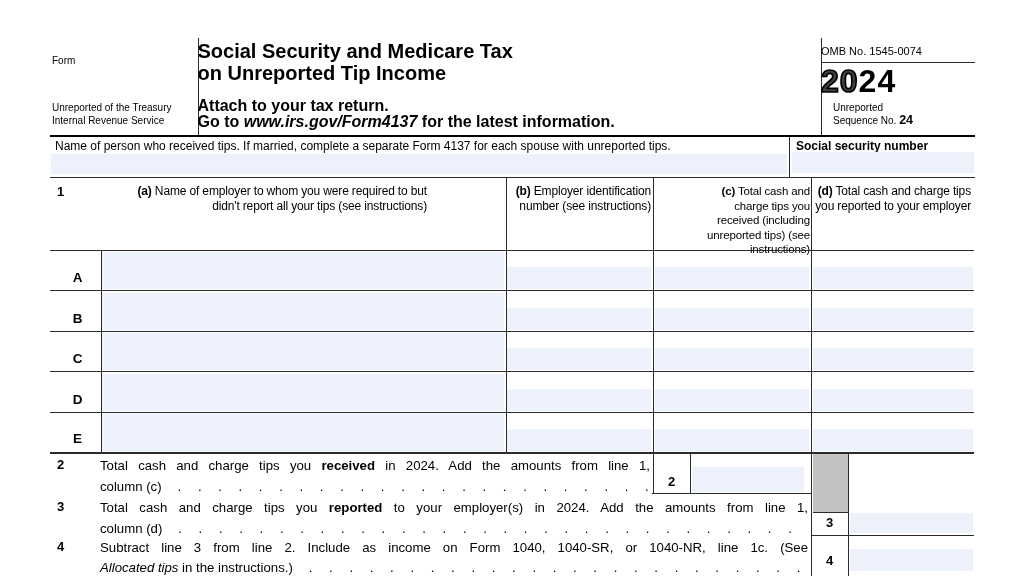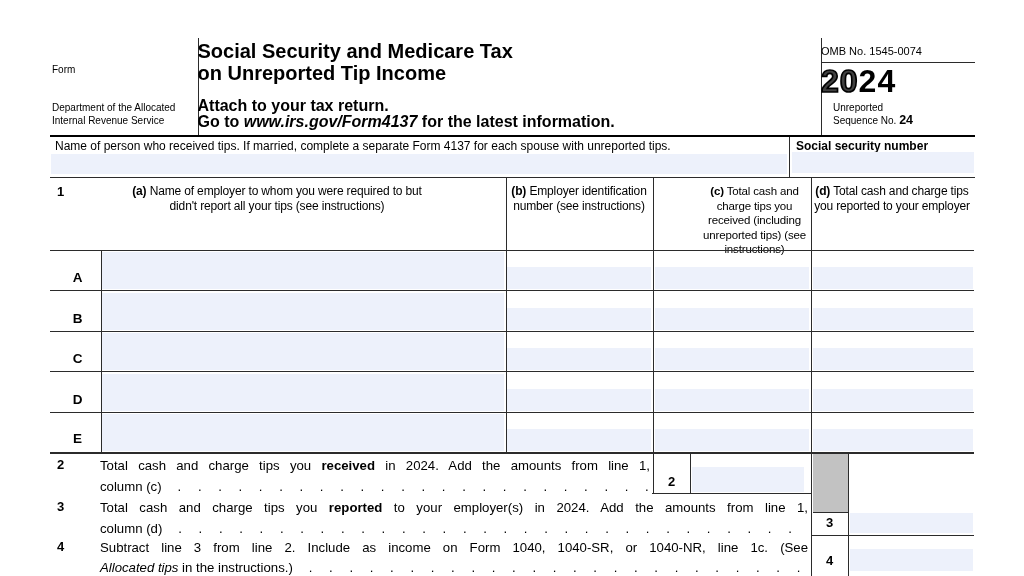--- a/index.html
+++ b/index.html
@@ -22,39 +22,39 @@
   .form-number { font-size:40px; font-weight:bold; letter-spacing:-1px; line-height:36px; }
   .dept { font-size:10px; line-height:13px; }
   .title { font-size:20px; font-weight:bold; line-height:22px; }
   .subnote { font-size:16px; font-weight:bold; }
   .omb { font-size:11px; }
   .year { font-size:32px; font-weight:bold; line-height:32px; letter-spacing:1px; }
   .year-outline { color:#404040; -webkit-text-stroke:1.7px #000; }
   .attach-seq { font-size:10px; line-height:12px; }
   .seq-num { font-weight:bold; font-size:12.5px; }
   .small-label { font-size:12px; }
-  .col-hdr { position:absolute; font-size:11.5px; line-height:14.5px; text-align:center; letter-spacing:-0.15px; }
+  .col-hdr { position:absolute; font-size:11.5px; line-height:14.5px; text-align:right; letter-spacing:-0.15px; }
   .line-num { position:absolute; font-weight:bold; font-size:13px; }
   .row-letter { position:absolute; width:45px; text-align:center; font-weight:bold; font-size:13.5px; }
   .body-text { position:absolute; font-size:13.2px; line-height:20.5px; }
   .justify { text-align:justify; text-align-last:justify; }
   .leader-row { display:flex; align-items:baseline; }
   .dots { flex:1; overflow:hidden; white-space:nowrap; padding-left:16px; word-spacing:13px; }
   .box-num { position:absolute; text-align:center; font-weight:bold; font-size:13px; }
 </style>
 </head>
 <body>
 
 <div class="page">
 
   <div class="abs" style="left:52px; top:42px; height:38px; display:flex; align-items:flex-end;">
-    <span class="form-word" style="margin-bottom:5px;">Form</span>
+    <span class="form-word" style="margin-bottom:14px;">Form</span>
   </div>
   <div class="abs dept" style="left:52px; top:101px;">
-    <div>Department of the Allocated</div>
+    <div>Unreported of the Treasury</div>
     <div>Internal Revenue Service</div>
   </div>
 
   <div class="vline" style="left:197.5px; top:38px; height:96.5px;"></div>
   <div class="vline" style="left:821px; top:38px; height:96.5px;"></div>
 
   <div class="abs center" style="left:197.5px; top:40px; width:623.5px;">
     <div class="title">Social Security and Medicare Tax</div>
     <div class="title">on Unreported Tip Income</div>
   </div>

